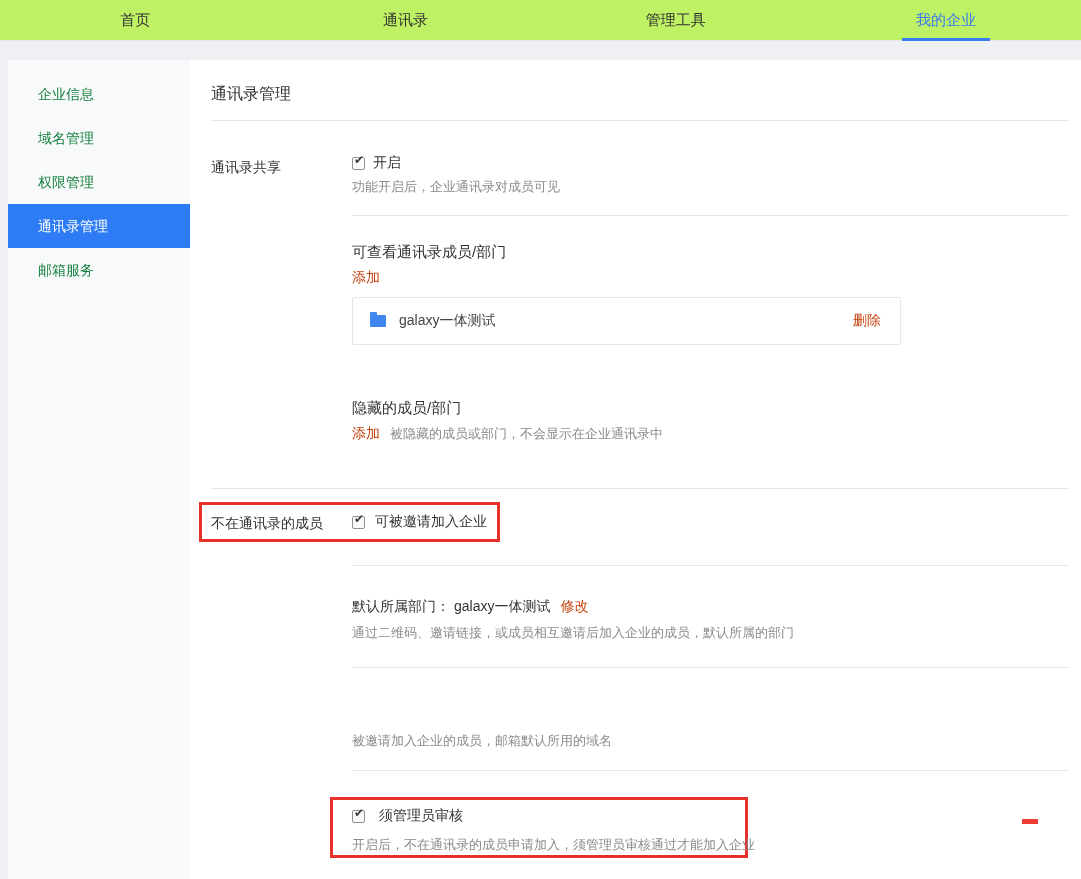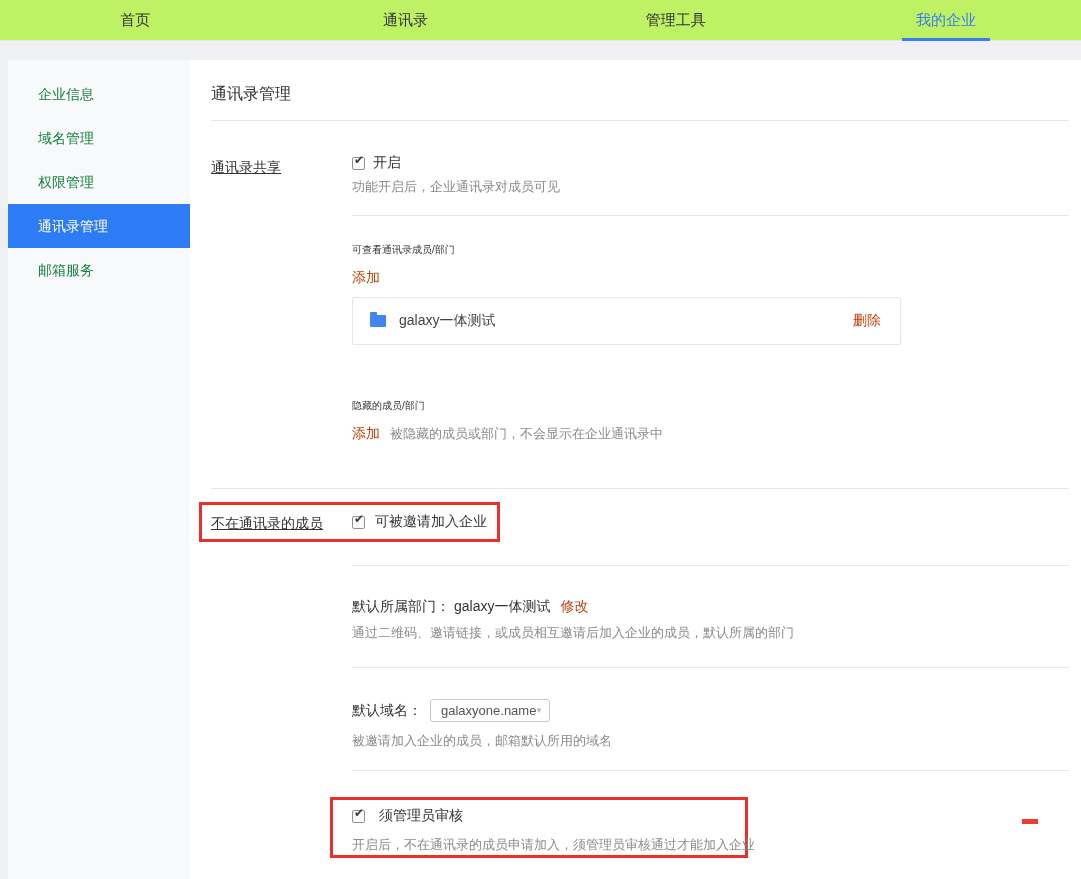--- a/index.html
+++ b/index.html
@@ -41,22 +41,22 @@
 
   
   .content {
     position:absolute; left:190px; top:60px; width:891px; height:819px;
     background:#fff;
   }
   .abs { position:absolute; }
   .hr { position:absolute; height:1px; background:#e7e7e7; }
 
   .page-title { font-size:16px; color:#2f2f2f; }
-  .row-label { font-size:14px; color:#333;text-decoration:underline; }
-  .heading { font-size:10px; color:#333; }
+  .row-label { font-size:14px; color:#333; }
+  .heading { font-size:15px; color:#333; }
   .desc { font-size:13px; color:#8b8b8b; }
   .link { font-size:14px; color:#c2410c; cursor:pointer; text-decoration:none; }
   .cbrow { display:flex; align-items:center; }
 
   
   .cb {
     width:13px; height:13px; border:1px solid #919191; border-radius:2px;
     background:#fbfbfb; position:relative; display:inline-block; flex:0 0 13px;
     cursor:pointer;
   }
@@ -178,27 +178,20 @@
 
   <div class="abs inline-row" style="left:162px; top:538px;">
     <span>默认所属部门：</span>
     <span class="value">galaxy一体测试</span>
     <a class="link">修改</a>
   </div>
   <div class="abs desc" style="left:162px; top:564px;">通过二维码、邀请链接，或成员相互邀请后加入企业的成员，默认所属的部门</div>
 
   <div class="hr" style="left:162px; top:607px; width:717px;"></div>
 
-  <div class="abs inline-row" style="left:162px; top:639px;">
-    <span>默认域名：</span>
-    <span class="select">
-      <span class="sel-text">galaxyone.name</span>
-      <span class="caret">▼</span>
-    </span>
-  </div>
   <div class="abs desc" style="left:162px; top:672px;">被邀请加入企业的成员，邮箱默认所用的域名</div>
 
   <div class="hr" style="left:162px; top:710px; width:717px;"></div>
 
   <div class="redbox" style="left:140px; top:737px; width:418px; height:61px;"></div>
   <div class="abs cbrow" style="left:162px; top:747px;">
     <span class="cb">
         <span class="chk">✔</span>
       </span>
     <span class="cb-label" style="margin-left:14px;">须管理员审核</span>

